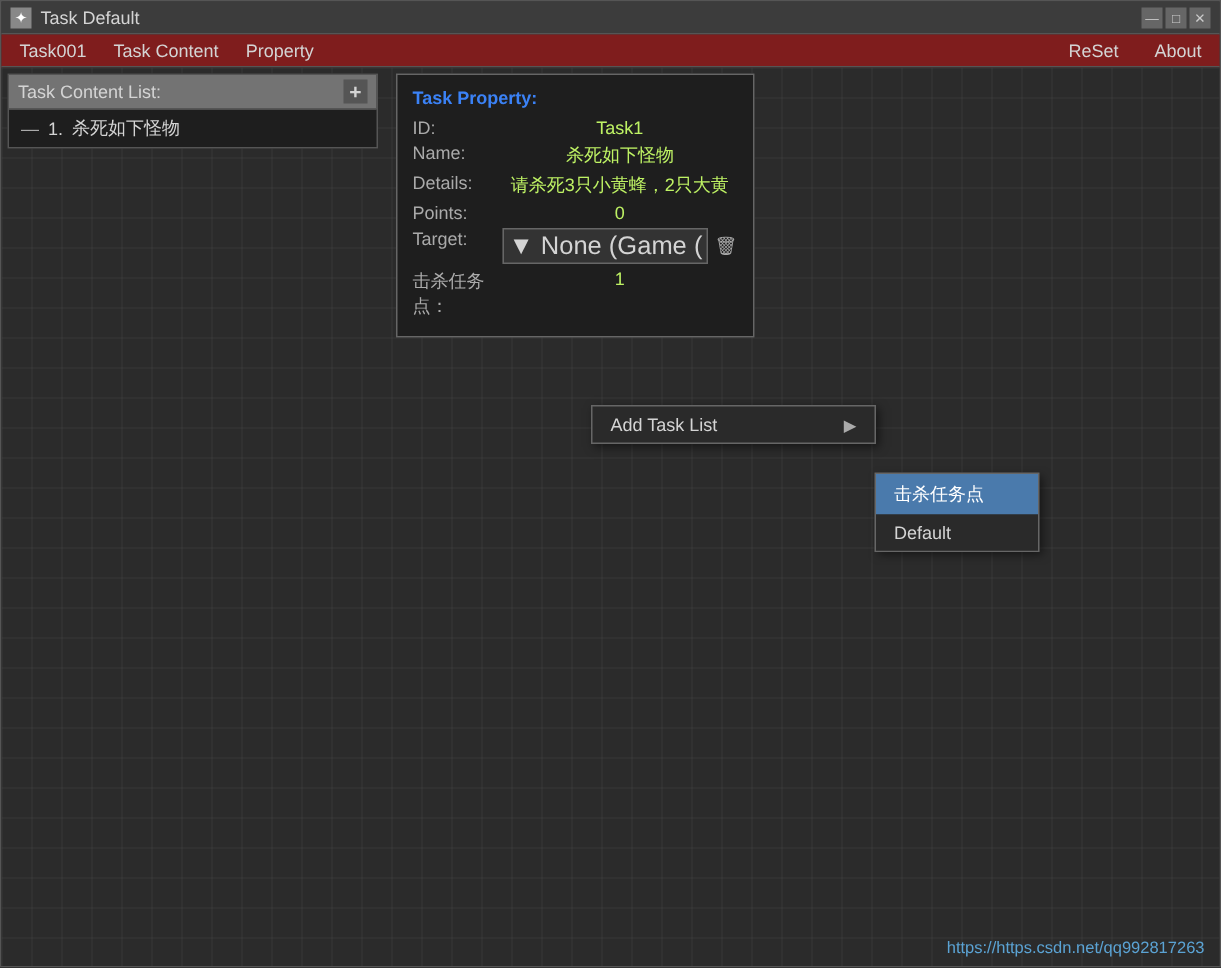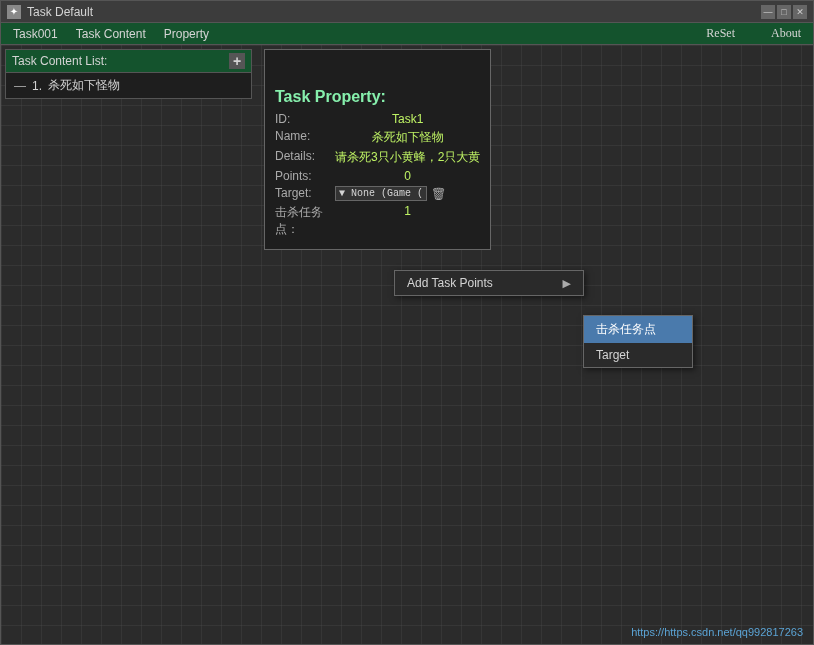--- a/index.html
+++ b/index.html
@@ -60,21 +60,21 @@
       color: #ccc;
       font-size: 9px;
       display: flex;
       align-items: center;
       justify-content: center;
       cursor: pointer;
     }
 
     
     .menu-bar {
-      background: #14532d;
+      background: #7f1d1d;
       height: 22px;
       display: flex;
       align-items: center;
       padding: 0 4px;
       border-bottom: 1px solid #555;
       flex-shrink: 0;
       justify-content: space-between;
     }
     .menu-bar-left {
       display: flex;
@@ -82,22 +82,21 @@
     }
     .menu-item {
       padding: 2px 8px;
       color: #d4d4d4;
       cursor: pointer;
       font-size: 12px;
       border-radius: 2px;
     }
     .menu-bar-right {
       display: flex;
-      gap: 20px;
-      font-family: Liberation Serif, serif;
+      gap: 8px;
     }
     .menu-right-item {
       padding: 2px 8px;
       color: #d4d4d4;
       cursor: pointer;
       font-size: 12px;
     }
 
     
     .main-area {
@@ -130,21 +129,21 @@
     }
 
     
     .task-list-panel {
       background: #1e1e1e;
       border: 1px solid #555;
       margin: 4px;
       flex-shrink: 0;
     }
     .task-list-header {
-      background: #14532d;
+      background: #737373;
       display: flex;
       align-items: center;
       justify-content: space-between;
       padding: 3px 6px;
       border-bottom: 1px solid #555;
       font-size: 12px;
       color: #d4d4d4;
     }
     .add-btn {
       width: 16px;
@@ -175,25 +174,24 @@
       position: absolute;
       top: 4px;
       left: 263px;
       background: #1e1e1e;
       border: 1px solid #666;
       padding: 8px 10px;
       z-index: 2;
       min-width: 210px;
     }
     .task-property-title {
-      color: #86efac;
-      font-size: 16px;
+      color: #3b82f6;
+      font-size: 12px;
       margin-bottom: 6px;
       font-weight: bold;
-      margin-top: 30px;
     }
     .property-row {
       display: flex;
       align-items: flex-start;
       margin-bottom: 3px;
       font-size: 12px;
     }
     .property-label {
       color: #aaa;
       width: 60px;
@@ -206,23 +204,22 @@
     }
     .property-target {
       display: flex;
       align-items: center;
       gap: 4px;
     }
     .target-dropdown {
       background: #333;
       border: 1px solid #666;
       color: #d4d4d4;
-      font-size: 10px;
+      font-size: 17px;
       padding: 1px 3px;
-      font-family: Liberation Mono, monospace;
     }
     .trash-icon {
       color: #aaa;
       cursor: pointer;
       font-size: 12px;
     }
 
     
     .context-menu-container {
       position: absolute;
@@ -362,26 +359,26 @@
       </div>
       <div class="property-row">
         <span class="property-label">击杀任务点：</span>
         <span class="property-value">1</span>
       </div>
     </div>
 
     <div class="context-menu-container">
       <div class="context-menu">
         <div class="context-menu-item">
-          <span>Add Task Points</span>
+          <span>Add Task List</span>
           <span class="arrow">▶</span>
         </div>
 
         <div class="submenu">
           <div class="submenu-item active">击杀任务点</div>
-          <div class="submenu-item default-item">Target</div>
+          <div class="submenu-item default-item">Default</div>
         </div>
       </div>
     </div>
 
     <div class="bottom-url">https://https.csdn.net/qq992817263</div>
   </div>
 </div>
 
 </body></html>

